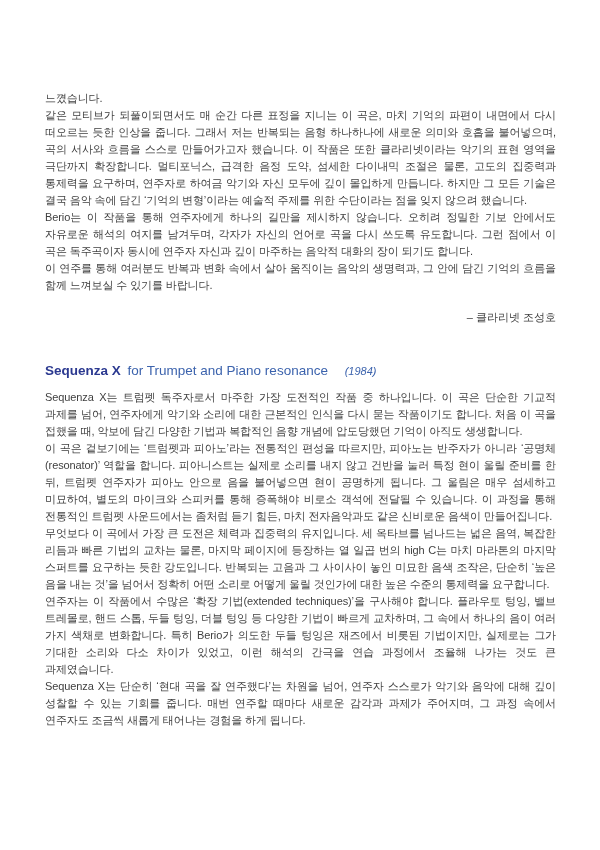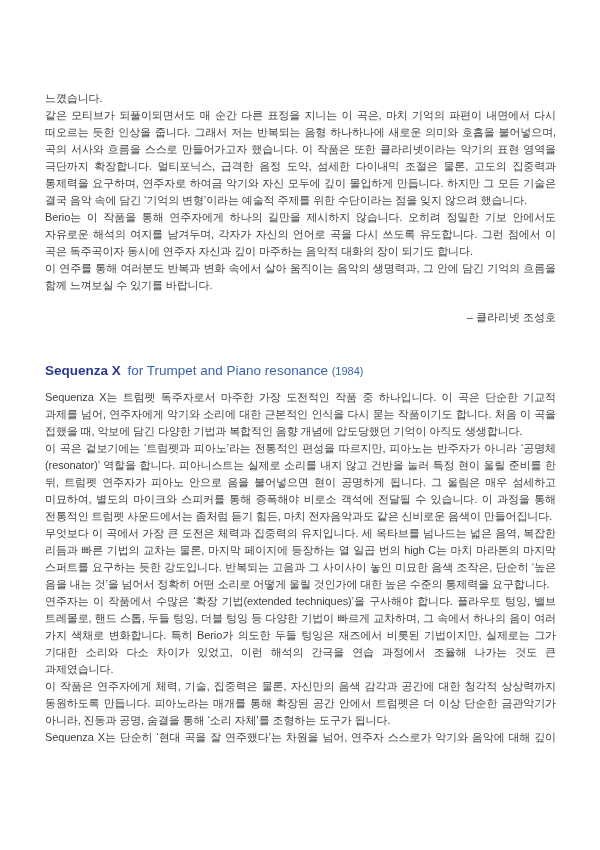--- a/index.html
+++ b/index.html
@@ -52,21 +52,22 @@
     color: #2b3990;
     text-align: right;
   }
   .piece-subtitle {
     color: #3c63ad;
     margin-left: 3px;
   }
   .piece-year {
     color: #3c63ad;
     font-size: 11px;
-    margin-left: 0;
+    margin-left: 13px;
+    font-style: italic;
   }
   .page-number {
     position: absolute;
     right: 48px;
     top: 805px;
     font-size: 11.5px;
     color: #555555;
   }
 </style>
 </head>
@@ -86,21 +87,20 @@
     <section class="section-sequenza">
       <h2 class="piece-heading">
         <span class="piece-name">Sequenza X</span>
         <span class="piece-subtitle">for Trumpet and Piano resonance</span>
         <span class="piece-year">(1984)</span>
       </h2>
       <p class="body-para">Sequenza X는 트럼펫 독주자로서 마주한 가장 도전적인 작품 중 하나입니다. 이 곡은 단순한 기교적 과제를 넘어, 연주자에게 악기와 소리에 대한 근본적인 인식을 다시 묻는 작품이기도 합니다. 처음 이 곡을 접했을 때, 악보에 담긴 다양한 기법과 복합적인 음향 개념에 압도당했던 기억이 아직도 생생합니다.</p>
       <p class="body-para">이 곡은 겉보기에는 ‘트럼펫과 피아노’라는 전통적인 편성을 따르지만, 피아노는 반주자가 아니라 ‘공명체(resonator)’ 역할을 합니다. 피아니스트는 실제로 소리를 내지 않고 건반을 눌러 특정 현이 울릴 준비를 한 뒤, 트럼펫 연주자가 피아노 안으로 음을 불어넣으면 현이 공명하게 됩니다. 그 울림은 매우 섬세하고 미묘하여, 별도의 마이크와 스피커를 통해 증폭해야 비로소 객석에 전달될 수 있습니다. 이 과정을 통해 전통적인 트럼펫 사운드에서는 좀처럼 듣기 힘든, 마치 전자음악과도 같은 신비로운 음색이 만들어집니다.</p>
       <p class="body-para">무엇보다 이 곡에서 가장 큰 도전은 체력과 집중력의 유지입니다. 세 옥타브를 넘나드는 넓은 음역, 복잡한 리듬과 빠른 기법의 교차는 물론, 마지막 페이지에 등장하는 열 일곱 번의 high C는 마치 마라톤의 마지막 스퍼트를 요구하는 듯한 강도입니다. 반복되는 고음과 그 사이사이 놓인 미묘한 음색 조작은, 단순히 ‘높은 음을 내는 것’을 넘어서 정확히 어떤 소리로 어떻게 울릴 것인가에 대한 높은 수준의 통제력을 요구합니다.</p>
       <p class="body-para">연주자는 이 작품에서 수많은 ‘확장 기법(extended techniques)’을 구사해야 합니다. 플라우토 텅잉, 밸브 트레몰로, 핸드 스톱, 두들 텅잉, 더블 텅잉 등 다양한 기법이 빠르게 교차하며, 그 속에서 하나의 음이 여러 가지 색채로 변화합니다. 특히 Berio가 의도한 두들 텅잉은 재즈에서 비롯된 기법이지만, 실제로는 그가 기대한 소리와 다소 차이가 있었고, 이런 해석의 간극을 연습 과정에서 조율해 나가는 것도 큰 과제였습니다.</p>
-      <p class="body-para">이 작품은 연주자에게 체력, 기술, 집중력은 물론, 자신만의 음색 감각과 공간에 대한 청각적 상상력까지 동원하도록 만듭니다. 피아노라는 매개를 통해 확장된 공간 안에서 트럼펫은 더 이상 단순한 금관악기가 아니라, 진동과 공명, 숨결을 통해 ‘소리 자체’를 조형하는 도구가 됩니다.</p>
       <p class="body-para">Sequenza X는 단순히 ‘현대 곡을 잘 연주했다’는 차원을 넘어, 연주자 스스로가 악기와 음악에 대해 깊이 성찰할 수 있는 기회를 줍니다. 매번 연주할 때마다 새로운 감각과 과제가 주어지며, 그 과정 속에서 연주자도 조금씩 새롭게 태어나는 경험을 하게 됩니다.</p>
       <p class="signature">– 트럼펫 김동민</p>
     </section>
 
   </div>
 
   <div class="page-number">9</div>
 </div>
 
 </body></html>

